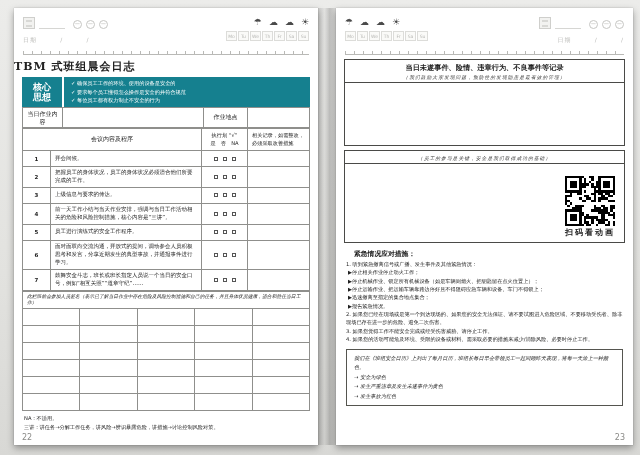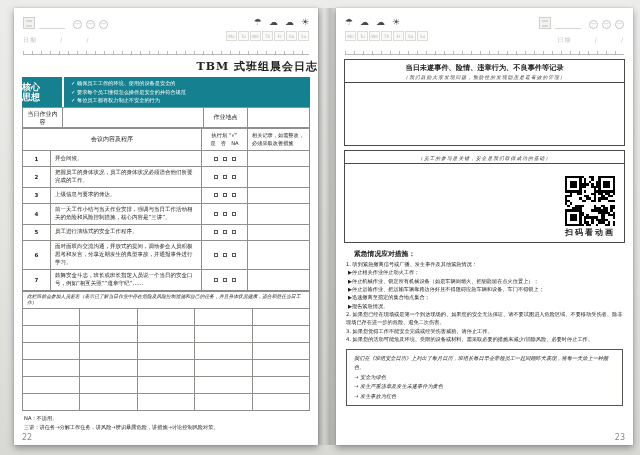--- a/index.html
+++ b/index.html
@@ -31,25 +31,25 @@
   .weather-strip { display:flex; gap:7px; font-size:9px; color:#4a4a4a; line-height:10px; }
   .weather-strip .wicon { display:inline-block; }
   .weekday-strip { display:flex; gap:1px; margin-top:4px; }
   .weekday-strip .daybox { width:11px; height:10px; border:1px solid #dcdcd9; background:#fafaf8;
     font-size:4.5px; color:#b8b8b5; text-align:center; line-height:9px; }
   .tick-line { margin:3px 9px 0 9px; height:4px;
     background:repeating-linear-gradient(90deg,#b9b9b6 0 1px,transparent 1px 9px);
     border-bottom:1px solid #b9b9b6; }
 
   
-  .doc-title { text-align:right; font-family:"DejaVu Serif", serif; font-weight:bold;
+  .doc-title { text-align:left; font-family:"DejaVu Serif", serif; font-weight:bold;
     font-size:11px; margin:4px 0 3px 0; letter-spacing:1px; }
   .banner { display:flex; margin:0 8px; }
   .banner-label { width:42px; background:var(--teal); color:#fff; font-weight:bold; font-size:9px;
-    text-align:left; display:flex; flex-direction:column; justify-content:center; line-height:1.15;
+    text-align:center; display:flex; flex-direction:column; justify-content:center; line-height:1.15;
     border-right:2px solid #fff; }
   .banner-body { flex:1; background:var(--teal); color:#fff; font-size:5.2px; padding:3px 7px;
     display:flex; flex-direction:column; justify-content:center; gap:1.5px; }
   .phil-line { white-space:nowrap; overflow:hidden; }
 
   table { border-collapse:collapse; table-layout:fixed; }
   .tblA, .mtable, .sig-table { width:288px; margin:0 8px; }
   td { border:1px solid #8f8f8c; vertical-align:middle; }
   .tblA td { height:20px; font-size:6px; padding:1px 3px; }
   .tblA .a-label { width:40px; text-align:center; line-height:1.3; }

